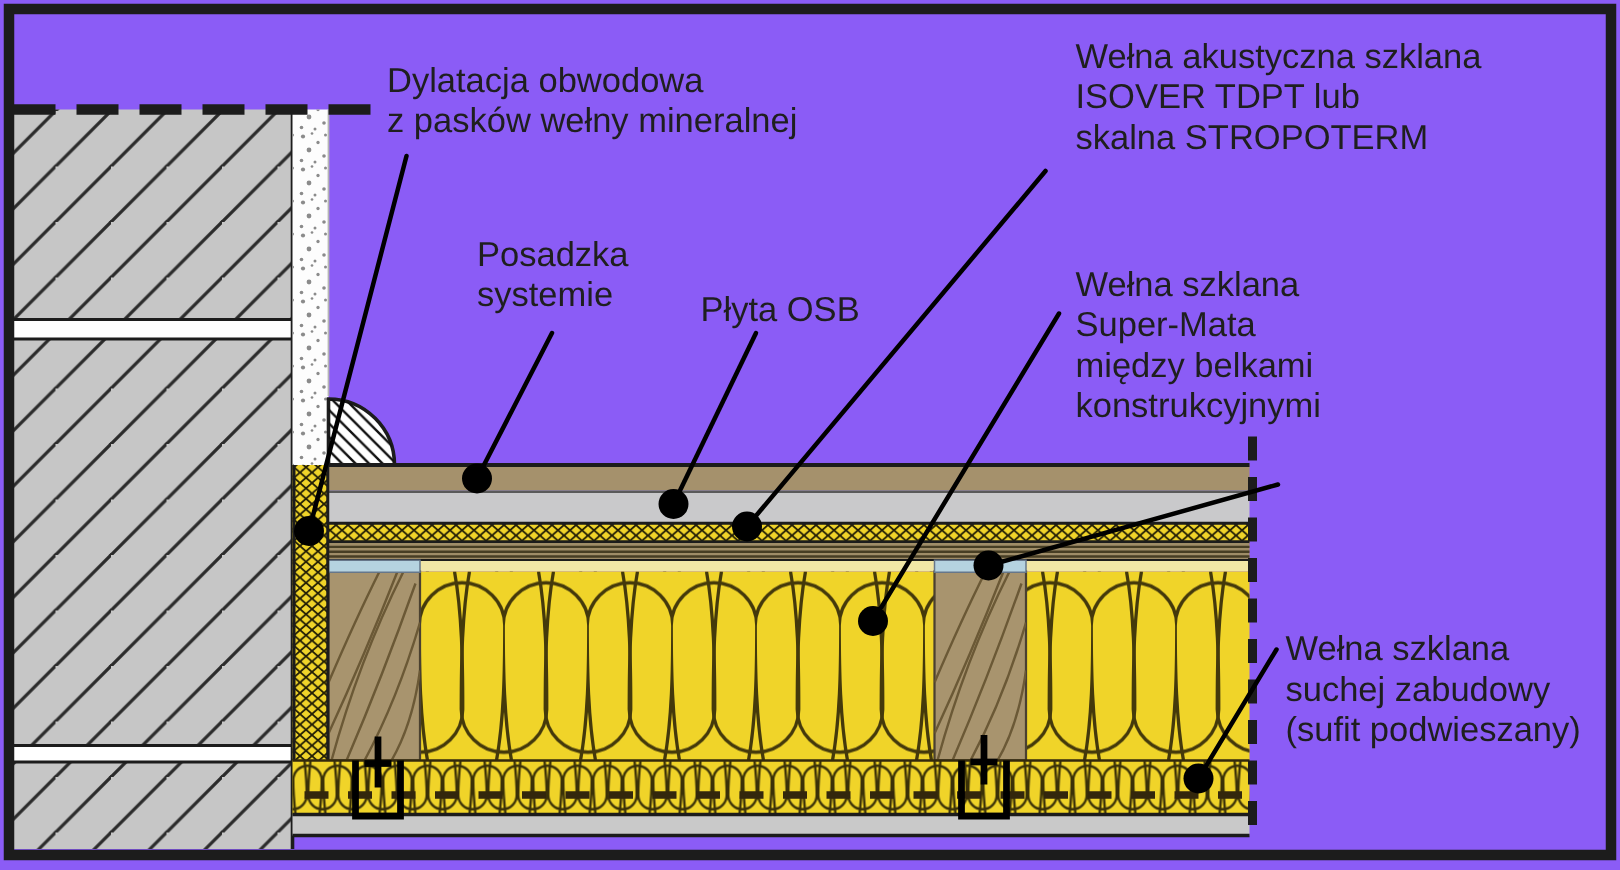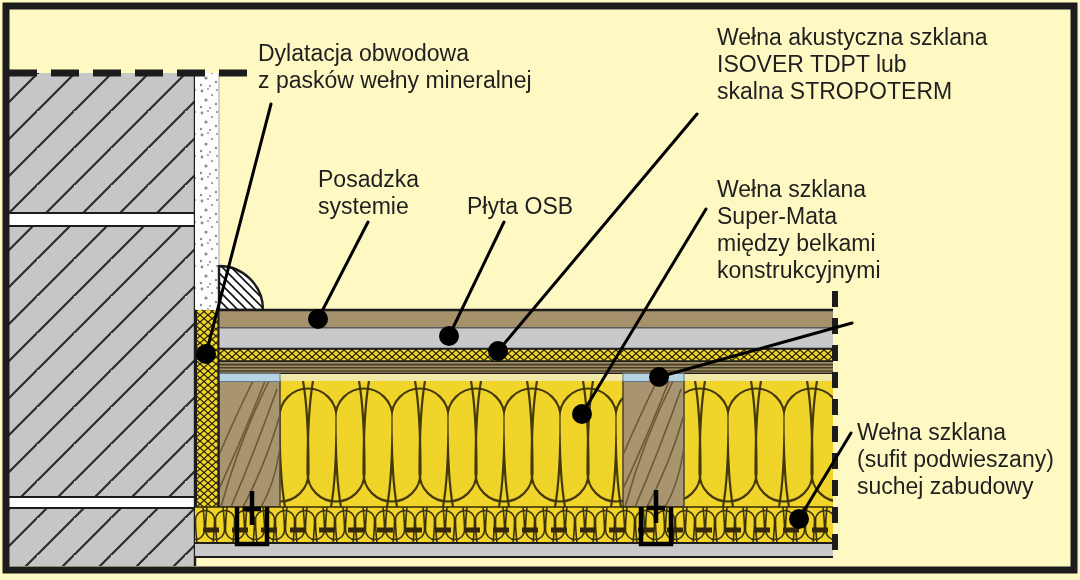--- a/index.html
+++ b/index.html
@@ -1,16 +1,16 @@
 <!DOCTYPE html>
 <html style="--text: #1f1f1f; --ink: #1c1c1c; --wall: #c6c6c6; --hatch: #2b2b2b; --speckle: #8b8b8b; --wood: #a5916c; --osb: #c9c9cb; --wool: #f0d429; --woolLine: #44390b; --board: #9f8d68; --boardLine: #473e24; --cream: #f1e7a6; --foam: #b5d3e0; --beam: #a8946e; --grain: #6b5936; --ceiling: #c9c9c9;"><head>
 <meta charset="utf-8">
 <style>
   html,body{margin:0;padding:0;background:#fff;}
-  #stage{position:relative;width:1080px;height:580px;background:#fef9c3;overflow:hidden;
+  #stage{position:relative;width:1080px;height:580px;background:#8b5cf6;overflow:hidden;
          font-family:"Liberation Sans", sans-serif;}
   #drawing{position:absolute;left:0;top:0;}
   .label{position:absolute;color:var(--text,#1f1f1f);font-size:23px;line-height:27px;
          white-space:nowrap;}
   .label span{display:block;}
 </style>
 </head>
 <body>
 
 <div id="stage">
@@ -210,37 +210,37 @@
     <circle cx="799" cy="519" r="10"></circle>
   </g>
 
   <rect x="6" y="6" width="1068" height="564" fill="none" stroke="var(--ink)" stroke-width="7"></rect>
 </svg>
 
 <div class="label" style="left:258px;top:40px">
   <span>Dylatacja obwodowa</span>
   <span>z pasków wełny mineralnej</span>
 </div>
-<div class="label" style="left:318px;top:166px">
+<div class="label" style="left:318px;top:156px">
   <span>Posadzka</span>
   <span>systemie</span>
 </div>
 <div class="label" style="left:467px;top:193px">
   <span>Płyta OSB</span>
 </div>
 <div class="label" style="left:717px;top:24px">
   <span>Wełna akustyczna szklana</span>
   <span>ISOVER TDPT lub</span>
   <span>skalna STROPOTERM</span>
 </div>
 <div class="label" style="left:717px;top:176px">
   <span>Wełna szklana</span>
   <span>Super-Mata</span>
   <span>między belkami</span>
   <span>konstrukcyjnymi</span>
 </div>
 <div class="label" style="left:857px;top:419px">
   <span>Wełna szklana</span>
+  <span>suchej zabudowy</span>
   <span>(sufit podwieszany)</span>
-  <span>suchej zabudowy</span>
 </div>
 
 </div>
 
 </body></html>

